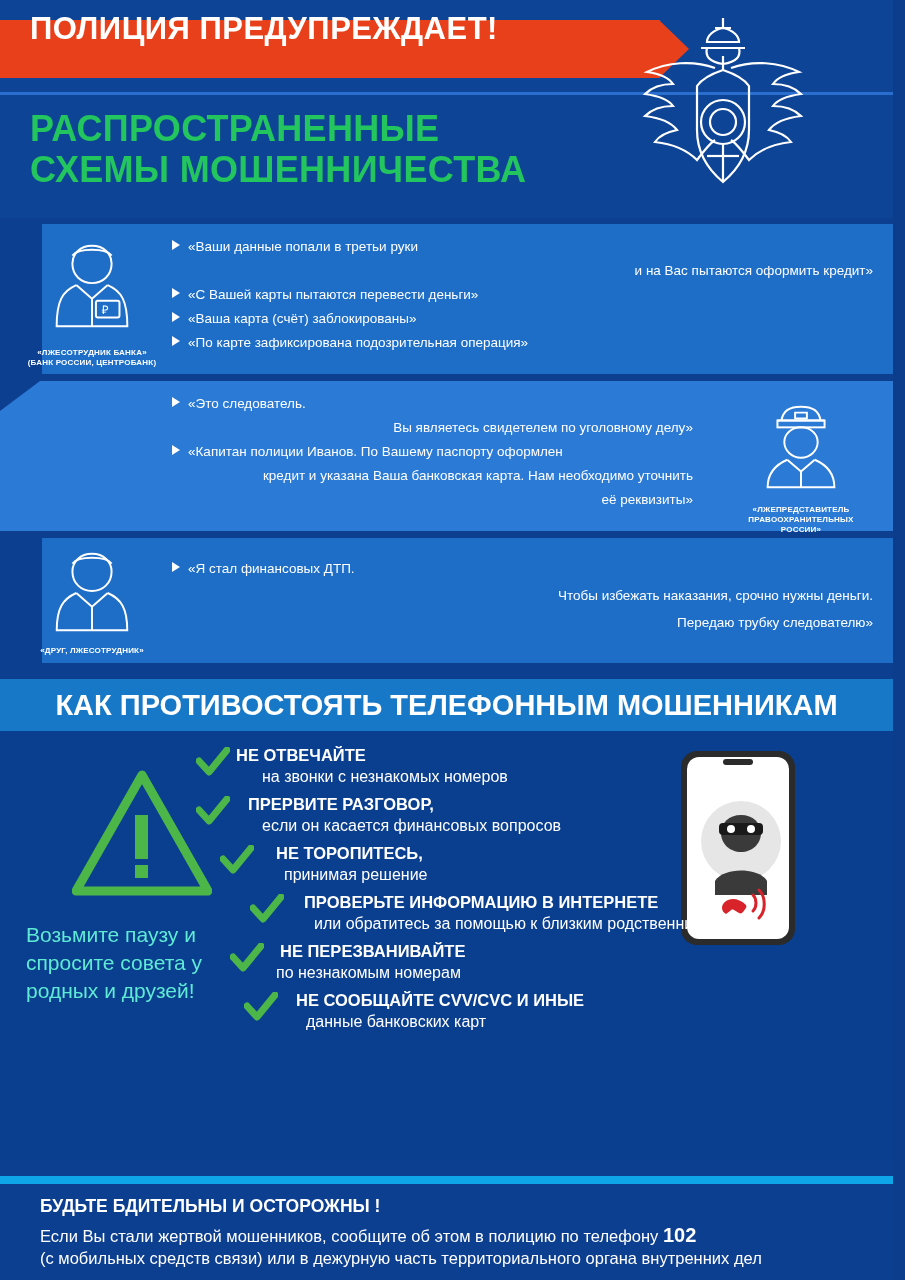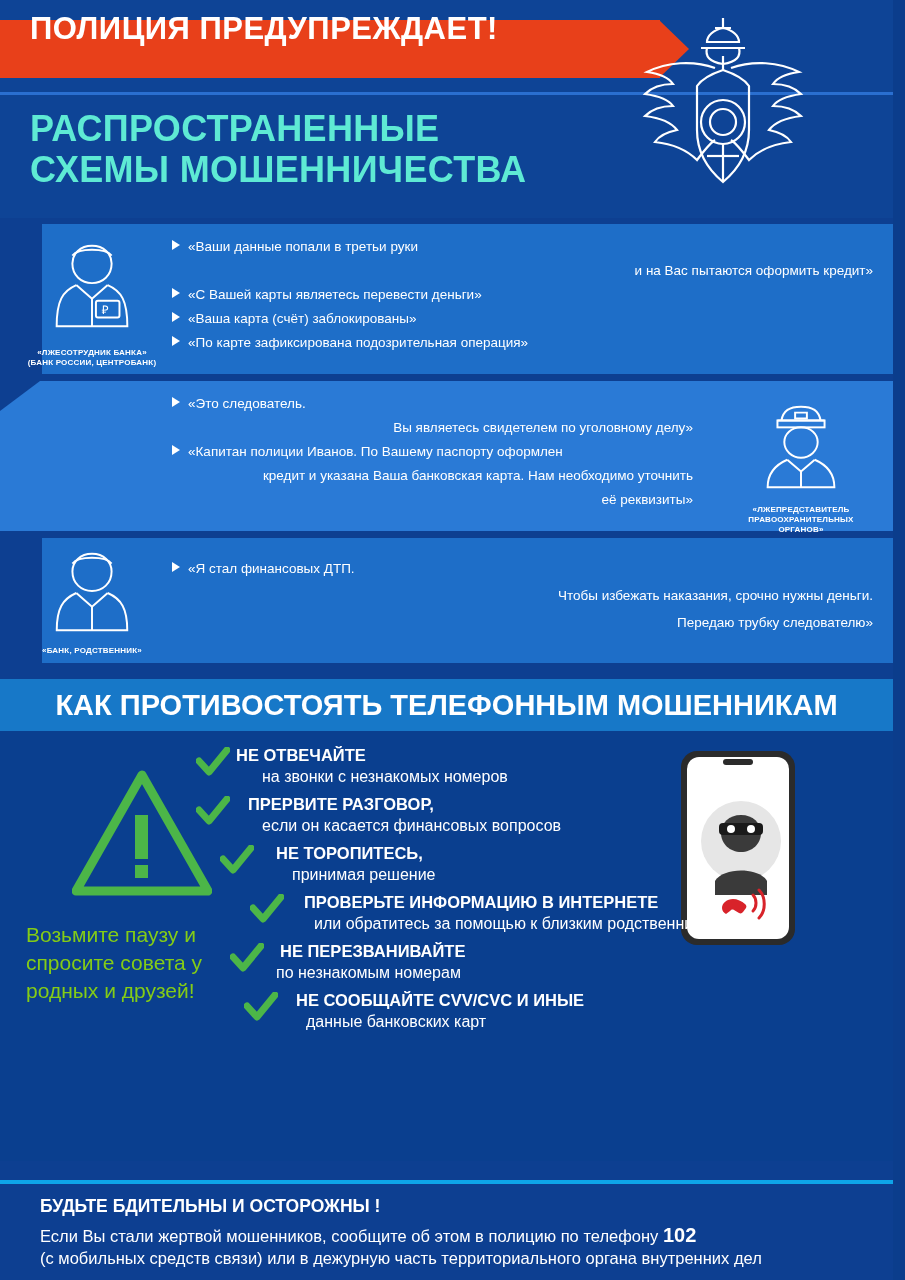--- a/index.html
+++ b/index.html
@@ -55,21 +55,21 @@
     color: #ffffff;
     font-size: 31px;
     font-weight: bold;
     letter-spacing: 0.5px;
     line-height: 34px;
   }
   .header-title {
     position: absolute;
     left: 30px;
     top: 108px;
-    color: #5eead4;
+    color: #22c55e;
     font-size: 36px;
     font-weight: bold;
     line-height: 41px;
     letter-spacing: 0.3px;
   }
   .header-rule {
     position: absolute;
     left: 0;
     top: 92px;
     width: 905px;
@@ -215,42 +215,42 @@
     left: 72px;
     top: 38px;
     width: 140px;
     height: 128px;
   }
   .pause-text {
     position: absolute;
     left: 26px;
     top: 190px;
     width: 220px;
-    color: #84cc16;
+    color: #5eead4;
     font-size: 21px;
     line-height: 28px;
     font-weight: 500;
   }
   .phone {
     position: absolute;
     right: 96px;
     top: 18px;
     width: 118px;
     height: 198px;
   }
 
   
   .footer {
     position: absolute;
     left: 0;
     bottom: 0;
     width: 905px;
     height: 96px;
     background: #0d3f91;
-    border-top: 4px solid #0ea5e9;
+    border-top: 8px solid #0ea5e9;
   }
   .footer .f1 {
     position: absolute;
     left: 40px;
     top: 12px;
     color: #ffffff;
     font-size: 17.5px;
     font-weight: bold;
   }
   .footer .f2 {
@@ -319,21 +319,21 @@
           </g>
         </svg>
         <div class="caption">
           <div>«ЛЖЕСОТРУДНИК БАНКА»</div>
           <div>(БАНК РОССИИ, ЦЕНТРОБАНК)</div>
         </div>
       </div>
       <div class="lines">
         <div class="line"><span class="tri"></span><span>«Ваши данные попали в третьи руки</span></div>
         <div class="line cont"><span>и на Вас пытаются оформить кредит»</span></div>
-        <div class="line"><span class="tri"></span><span>«С Вашей карты являетесь перевести деньги»</span></div>
+        <div class="line"><span class="tri"></span><span>«С Вашей карты пытаются перевести деньги»</span></div>
         <div class="line"><span class="tri"></span><span>«Ваша карта (счёт) заблокированы»</span></div>
         <div class="line"><span class="tri"></span><span>«По карте зафиксирована подозрительная операция»</span></div>
       </div>
     </div>
 
     <div class="block block-right">
       <div class="shape"></div>
       <div class="person right">
         <svg viewBox="0 0 120 108" width="118" height="106">
           <g fill="none" stroke="#ffffff" stroke-width="2">
@@ -342,21 +342,21 @@
             <path d="M54 20 l12 0 0 6 -12 0z"></path>
             <path d="M60 35 c-10 0 -17 7 -17 15 0 9 8 16 17 16 9 0 17 -7 17 -16 0 -8 -7 -15 -17 -15z"></path>
             <path d="M46 68 C32 74 26 84 26 96 l68 0 c0 -12 -6 -22 -20 -28"></path>
             <path d="M46 68 l14 12 14 -12"></path>
             <path d="M60 80 l0 16"></path>
           </g>
         </svg>
         <div class="caption">
           <div>«ЛЖЕПРЕДСТАВИТЕЛЬ</div>
           <div>ПРАВООХРАНИТЕЛЬНЫХ</div>
-          <div>ОРГАНОВ»</div>
+          <div>РОССИИ»</div>
         </div>
       </div>
       <div class="lines">
         <div class="line"><span class="tri"></span><span>«Это следователь.</span></div>
         <div class="line cont"><span>Вы являетесь свидетелем по уголовному делу»</span></div>
         <div class="line"><span class="tri"></span><span>«Капитан полиции Иванов. По Вашему паспорту оформлен</span></div>
         <div class="line cont"><span>кредит и указана Ваша банковская карта. Нам необходимо уточнить</span></div>
         <div class="line cont"><span>её реквизиты»</span></div>
       </div>
     </div>
@@ -368,21 +368,21 @@
         <svg viewBox="0 0 120 96" width="118" height="94">
           <g fill="none" stroke="#ffffff" stroke-width="2">
             <path d="M60 8 c-12 0 -20 8 -20 18 0 12 9 20 20 20 11 0 20 -8 20 -20 0 -10 -8 -18 -20 -18z"></path>
             <path d="M40 18 c6 -8 34 -8 40 0"></path>
             <path d="M44 48 C30 54 24 64 24 86 l72 0 c0 -22 -6 -32 -20 -38"></path>
             <path d="M44 48 l16 14 16 -14"></path>
             <path d="M60 62 l0 24"></path>
           </g>
         </svg>
         <div class="caption">
-          <div>«БАНК, РОДСТВЕННИК»</div>
+          <div>«ДРУГ, ЛЖЕСОТРУДНИК»</div>
         </div>
       </div>
       <div class="lines" style="top:22px;">
         <div class="line"><span class="tri"></span><span>«Я стал финансовых ДТП.</span></div>
         <div class="line cont" style="margin-top:10px;"><span>Чтобы избежать наказания, срочно нужны деньги.</span></div>
         <div class="line cont" style="margin-top:10px;"><span>Передаю трубку следователю»</span></div>
       </div>
     </div>
   </div>
 
@@ -445,21 +445,21 @@
         <div class="sub" style="margin-left:14px;">если он касается финансовых вопросов</div>
       </div>
 
       <div class="advice-item" style="margin-left:40px;">
         <span class="check" style="left:-56px;">
           <svg viewBox="0 0 34 30" width="34" height="30">
               <path d="M3 14 L13 25 L31 3" fill="none" stroke="#4cb648" stroke-width="7" stroke-linecap="round" stroke-linejoin="round"></path>
             </svg>
         </span>
         <div class="bold">НЕ ТОРОПИТЕСЬ,</div>
-        <div class="sub" style="margin-left:16px;">принимая решение</div>
+        <div class="sub" style="margin-left:8px;">принимая решение</div>
       </div>
 
       <div class="advice-item" style="margin-left:68px;">
         <span class="check" style="left:-54px;">
           <svg viewBox="0 0 34 30" width="34" height="30">
               <path d="M3 14 L13 25 L31 3" fill="none" stroke="#4cb648" stroke-width="7" stroke-linecap="round" stroke-linejoin="round"></path>
             </svg>
         </span>
         <div class="bold">ПРОВЕРЬТЕ ИНФОРМАЦИЮ В ИНТЕРНЕТЕ</div>
         <div class="sub" style="margin-left:10px;">или обратитесь за помощью к близким родственникам</div>

